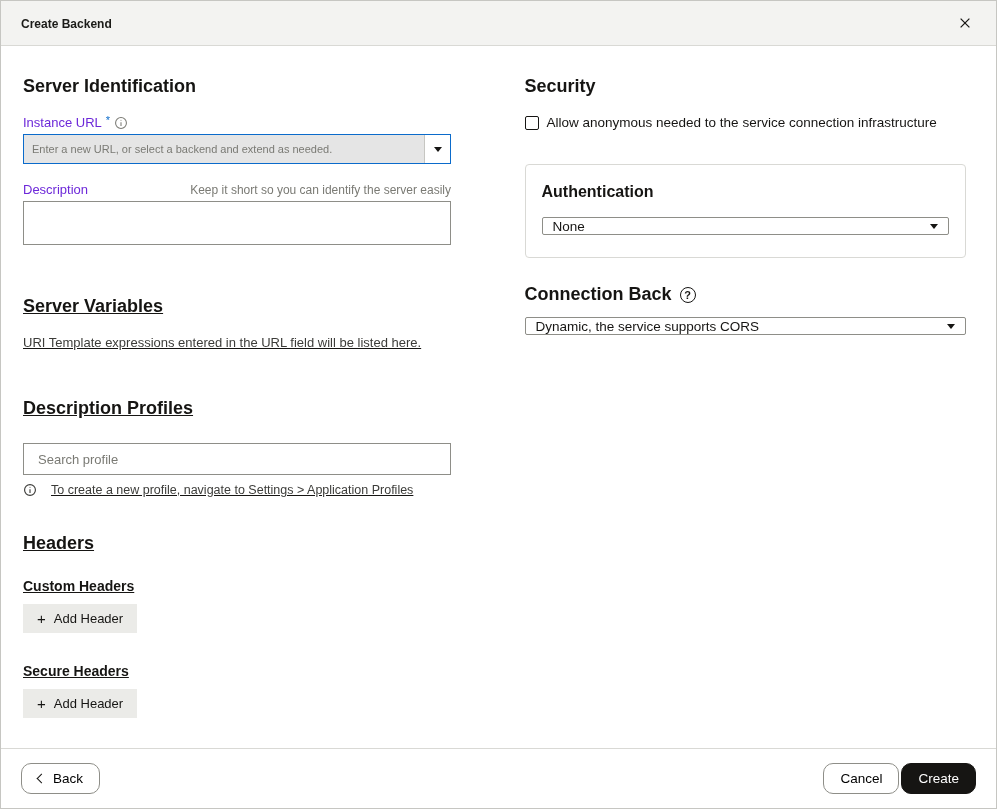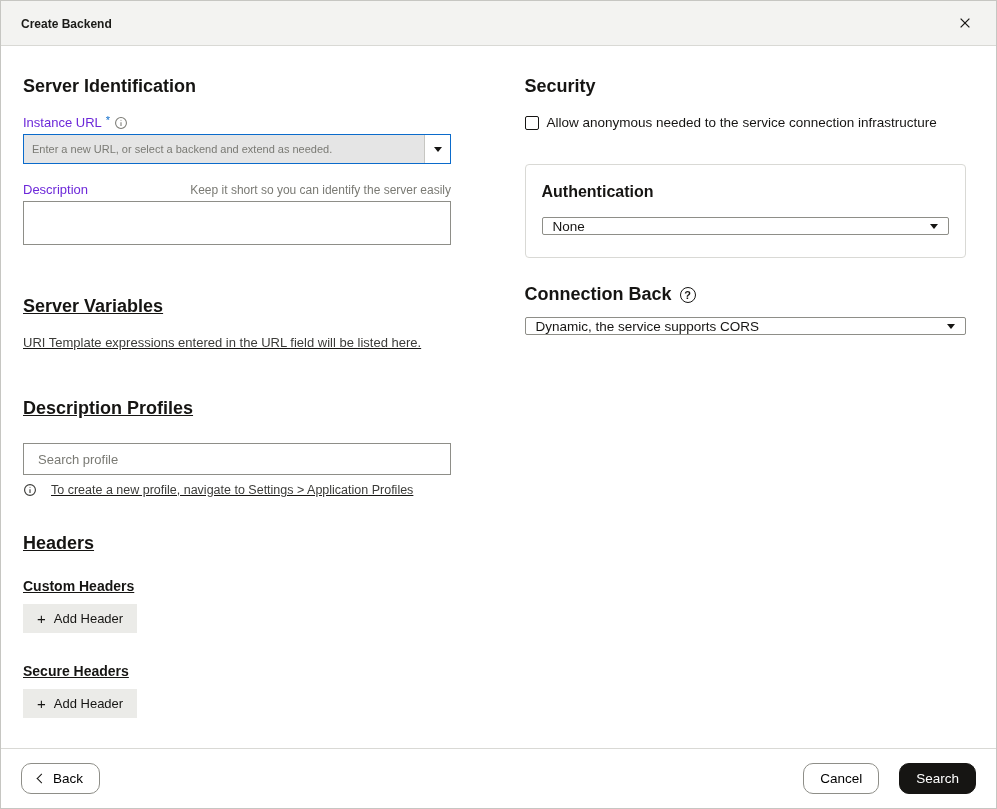--- a/index.html
+++ b/index.html
@@ -238,21 +238,21 @@
     font-weight: 600;
     color: #161513;
   }
   .dialog-footer {
     border-top: 1px solid #d9d9d5;
     padding: 14px 20px;
     display: flex;
     align-items: center;
     justify-content: space-between;
   }
-  .footer-right { display: flex; gap: 20px; }
+  .footer-right { display: flex; gap: 2px; }
   .btn {
     border: 1px solid #8e8e88;
     background: #fff;
     padding: 7px 16px;
     font-size: 13.5px;
     border-radius: 10px;
     cursor: pointer;
     display: inline-flex;
     align-items: center;
     gap: 8px;
@@ -390,18 +390,18 @@
   <div class="dialog-footer">
     <button class="btn">
       <span class="chevron-left"></span>
       <span>Back</span>
     </button>
     <div class="footer-right">
       <button class="btn">
         <span>Cancel</span>
       </button>
       <button class="btn btn-primary">
-        <span>Search</span>
+        <span>Create</span>
       </button>
     </div>
   </div>
 
 </div>
 
 </body></html>

